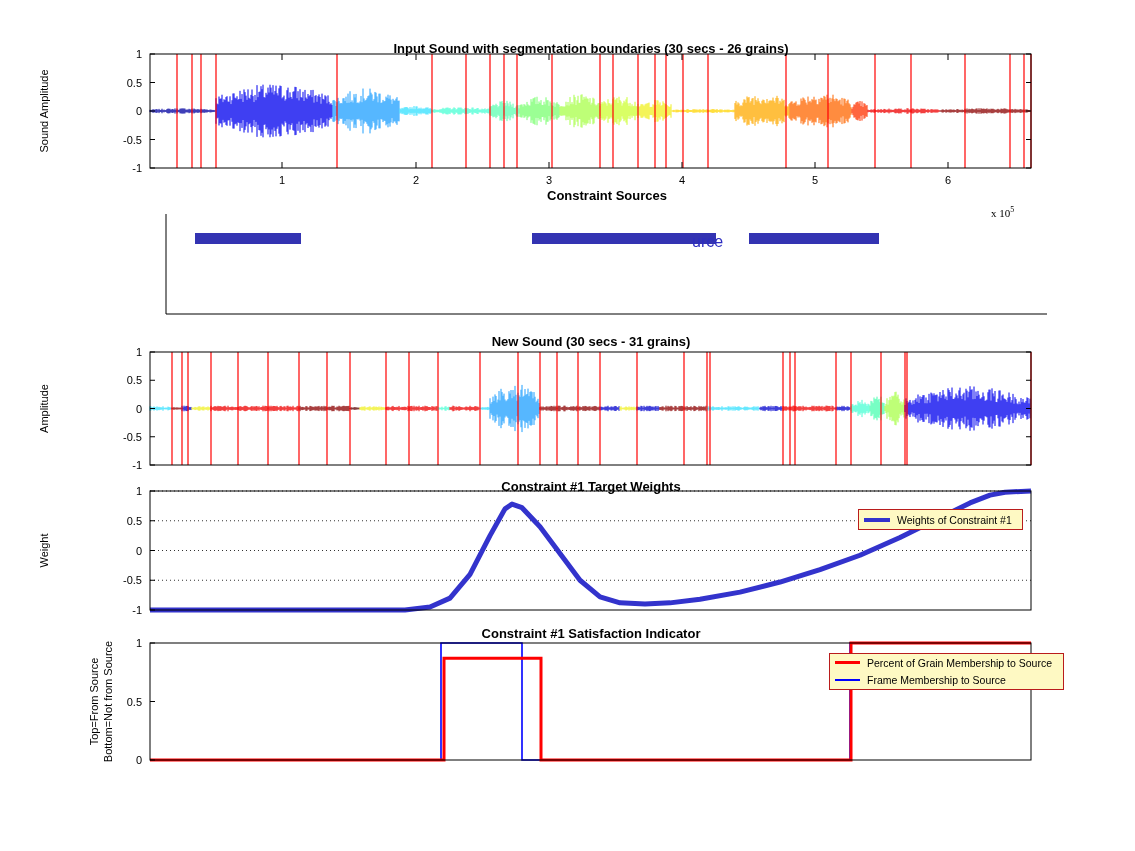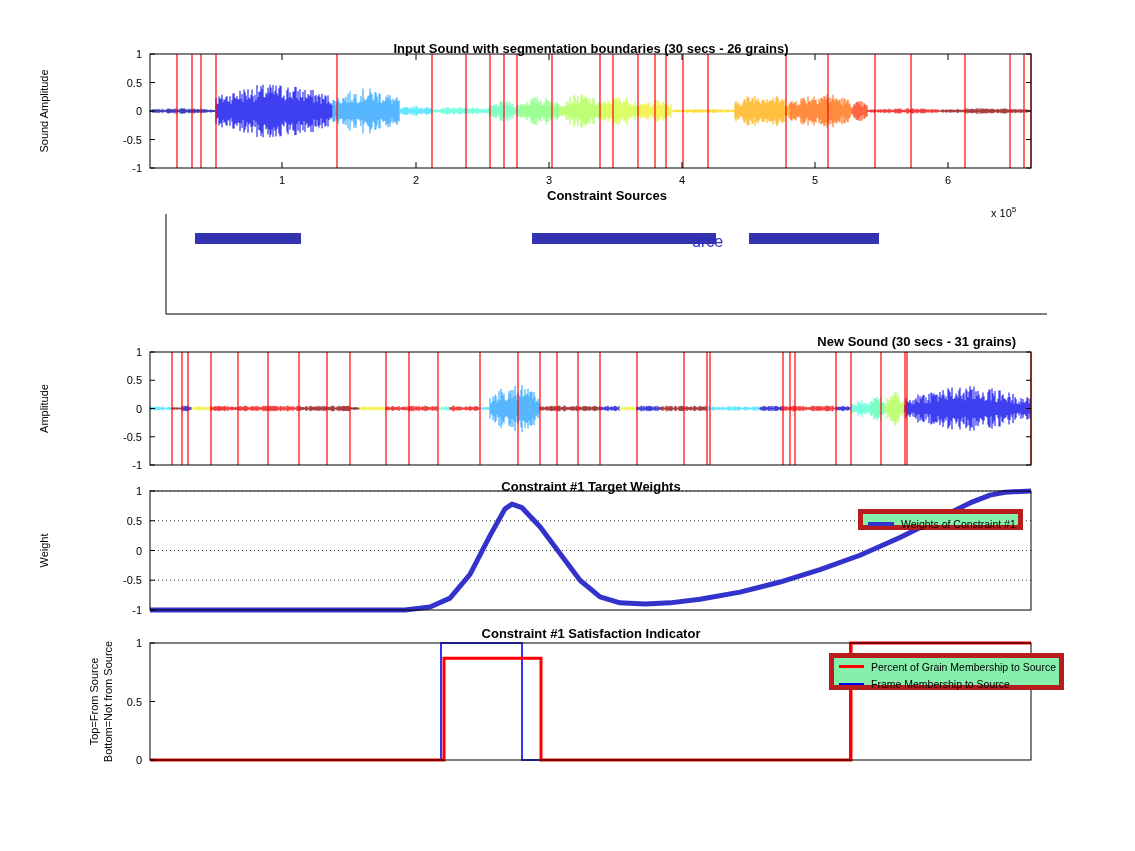--- a/index.html
+++ b/index.html
@@ -4,21 +4,21 @@
 <style>
   html,body{margin:0;padding:0;background:#ffffff;}
   body{width:1135px;height:851px;position:relative;overflow:hidden;
        font-family:"Liberation Sans", sans-serif;color:#000;}
   .fig{position:absolute;left:0;top:0;width:1135px;height:851px;background:#fff;}
   .panel{position:absolute;}
   svg{display:block;overflow:visible;}
   .ttl{font-size:13px;font-weight:bold;text-align:center;position:absolute;
        white-space:nowrap;letter-spacing:0px;}
   .expo{position:absolute;font-size:11px;white-space:nowrap;}
-  .legbox{position:absolute;background:#86efac;border:5px solid #b91c1c;
+  .legbox{position:absolute;background:#fef9c3;border:1px solid #b91c1c;
           font-size:10.5px;box-sizing:border-box;}
   .legrow{display:flex;align-items:center;height:17px;padding-left:5px;}
   .legline{display:inline-block;margin-right:7px;}
   .legtxt{white-space:nowrap;}
   .srclabel{position:absolute;font-size:16px;color:#2d2dc0;white-space:nowrap;}
 </style>
 </head>
 <body>
 
 <div class="fig">
@@ -109,39 +109,39 @@
           <line x1="815" y1="168" x2="815" y2="162" stroke="#000"></line>
           <line x1="815" y1="54" x2="815" y2="60" stroke="#000"></line>
           <line x1="948" y1="168" x2="948" y2="162" stroke="#000"></line>
           <line x1="948" y1="54" x2="948" y2="60" stroke="#000"></line>
         </g>
     </svg>
   </div>
 
   <div class="panel" style="left:0;top:188px;width:1135px;height:135px;margin-left:16px;">
     <div class="ttl" style="left:150px;top:0px;width:882px;">Constraint Sources</div>
-    <div class="expo" style="left:975px;top:17px;">
+    <div class="expo" style="left:975px;top:17px;font-family:Liberation Serif, serif;">
       <span>x 10</span><sup style="font-size:8px;">5</sup>
     </div>
     <svg width="1135" height="135">
       <g id="p2-bars">
           <rect x="179" y="45" width="106" height="11" fill="#3333b2"></rect>
           <rect x="516" y="45" width="184" height="11" fill="#3333b2"></rect>
           <rect x="733" y="45" width="130" height="11" fill="#3333b2"></rect>
         </g>
       <g id="p2-axes">
           <line x1="150" y1="26" x2="150" y2="126" stroke="#000"></line>
           <line x1="150" y1="126" x2="1031" y2="126" stroke="#000"></line>
         </g>
     </svg>
     <div class="srclabel" style="left:676px;top:45px;">urce</div>
   </div>
 
   <div class="panel" style="left:0;top:325px;width:1135px;height:155px;">
-    <div class="ttl" style="left:134px;top:9px;width:882px;text-align:right;">New Sound (30 secs - 31 grains)</div>
+    <div class="ttl" style="left:150px;top:9px;width:882px;">New Sound (30 secs - 31 grains)</div>
     <svg width="1135" height="155">
       <g id="p3-ylabel">
           <text x="142" y="31" font-size="11" font-family="&quot;Liberation Sans&quot;, sans-serif" fill="#000" text-anchor="end">1</text>
           <text x="142" y="59.25" font-size="11" font-family="&quot;Liberation Sans&quot;, sans-serif" fill="#000" text-anchor="end">0.5</text>
           <text x="142" y="87.5" font-size="11" font-family="&quot;Liberation Sans&quot;, sans-serif" fill="#000" text-anchor="end">0</text>
           <text x="142" y="115.75" font-size="11" font-family="&quot;Liberation Sans&quot;, sans-serif" fill="#000" text-anchor="end">-0.5</text>
           <text x="142" y="144" font-size="11" font-family="&quot;Liberation Sans&quot;, sans-serif" fill="#000" text-anchor="end">-1</text>
           <text x="0" y="0" font-size="11" font-family="&quot;Liberation Sans&quot;, sans-serif" fill="#000" text-anchor="middle" transform="translate(48,83.5) rotate(-90)">Amplitude</text>
         </g>
       <g id="p3-waves">

